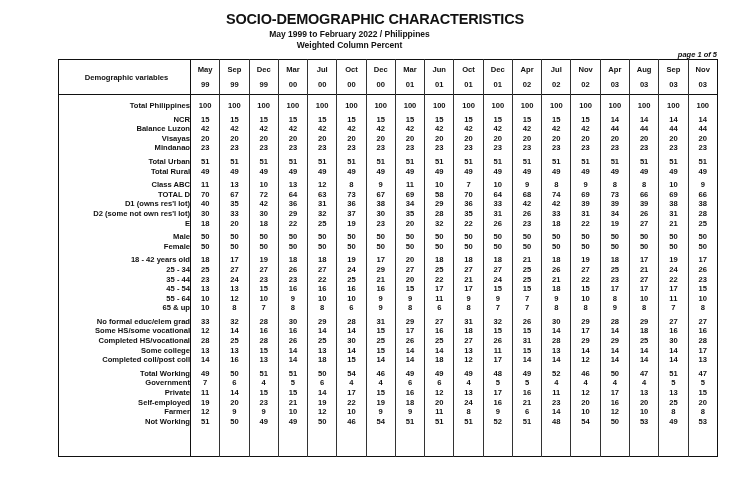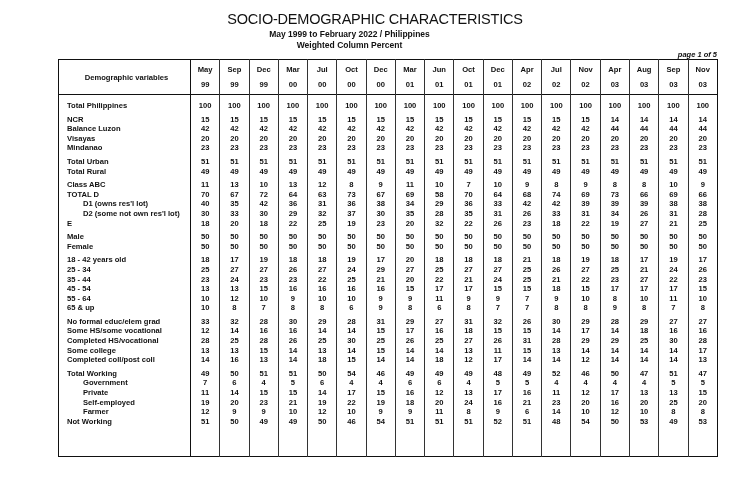--- a/index.html
+++ b/index.html
@@ -1,31 +1,31 @@
 <!DOCTYPE html>
 <html><head>
 <meta charset="utf-8">
 <style>
   html, body { margin:0; padding:0; background:#fff; }
   body { width:750px; height:490px; position:relative; overflow:hidden;
          font-family:"Liberation Sans", sans-serif; color:#111; }
   .title { position:absolute; top:11px; left:0; width:750px; text-align:center;
-           font-size:14.5px; font-weight:normal; letter-spacing:-0.2px; }
+           font-size:14.5px; font-weight:bold; letter-spacing:-0.2px; }
   .sub { position:absolute; left:0; width:699px; text-align:center; font-size:8.5px; font-weight:bold; }
   .sub1 { top:29px; } .sub2 { top:40px; }
   .pageno { position:absolute; top:50px; right:33px; font-size:7.5px; font-weight:bold; font-style:italic;padding-left:20px; }
   table.grid { position:absolute; left:58px; top:59px; width:660px; border-collapse:collapse;
                border:1.5px solid #111; table-layout:fixed; }
   table.grid col.lab { width:132px; }
   table.grid th, table.grid td { font-size:7.6px; font-weight:bold; padding:0; text-align:center; line-height:9.6px; white-space:nowrap; }
   table.grid th { height:15px; }
   table.grid thead tr.h1 th { padding-top:2px; }
   table.grid thead tr.h2 th { padding-bottom:2px; }
   table.grid thead { border-bottom:1.5px solid #111; }
-  table.grid td.lab, table.grid th.lab { text-align:left; padding-left:8px; border-right:1.5px solid #111; }
+  table.grid td.lab, table.grid th.lab { text-align:right; padding-left:8px; border-right:1.5px solid #111; }
   table.grid th.lab { text-align:center; padding-left:4px;margin-left:42px; }
   table.grid td.v, table.grid th.v { border-left:1px solid #333; }
   table.grid td.indent { padding-left:24px; }
   tr.gap td { padding-top:4px; }
   tr.first td { padding-top:6px; }
   tr.last td { padding-bottom:30px; }
 </style>
 </head>
 <body>
 

